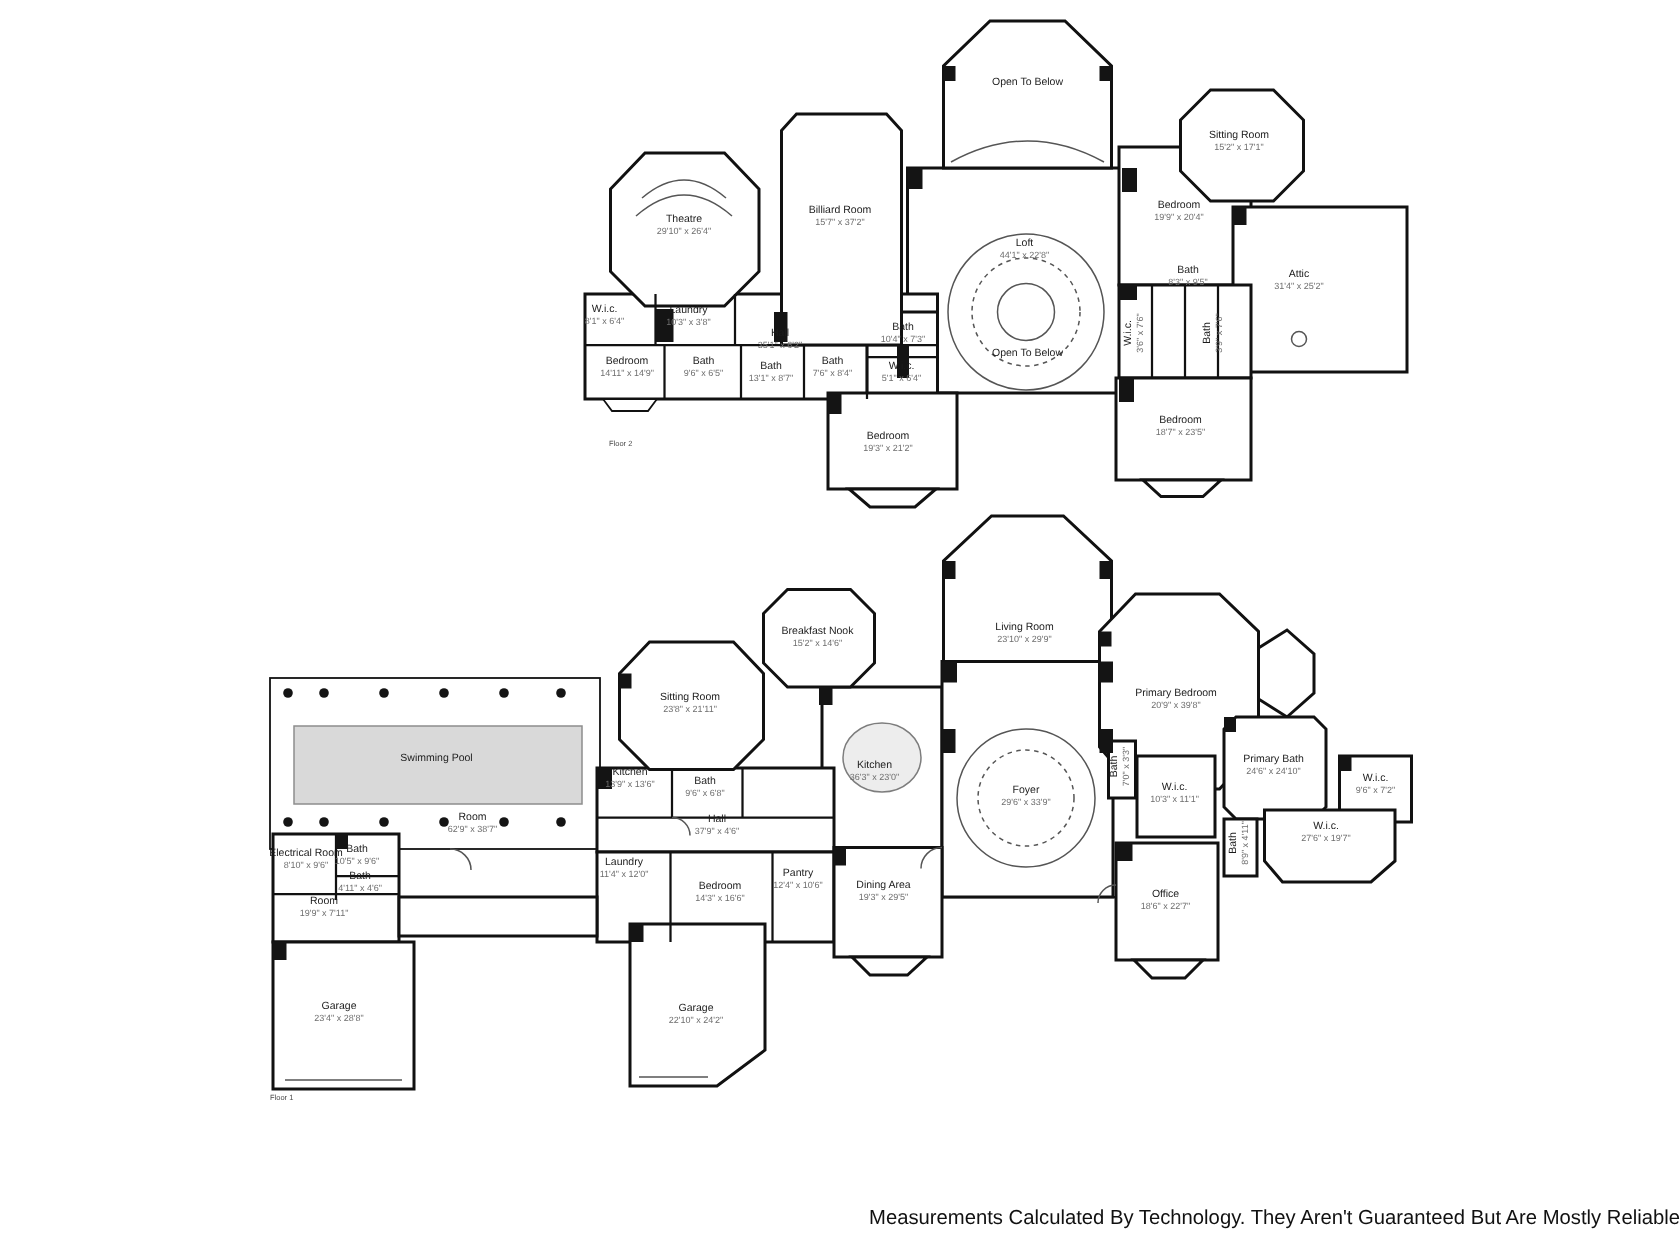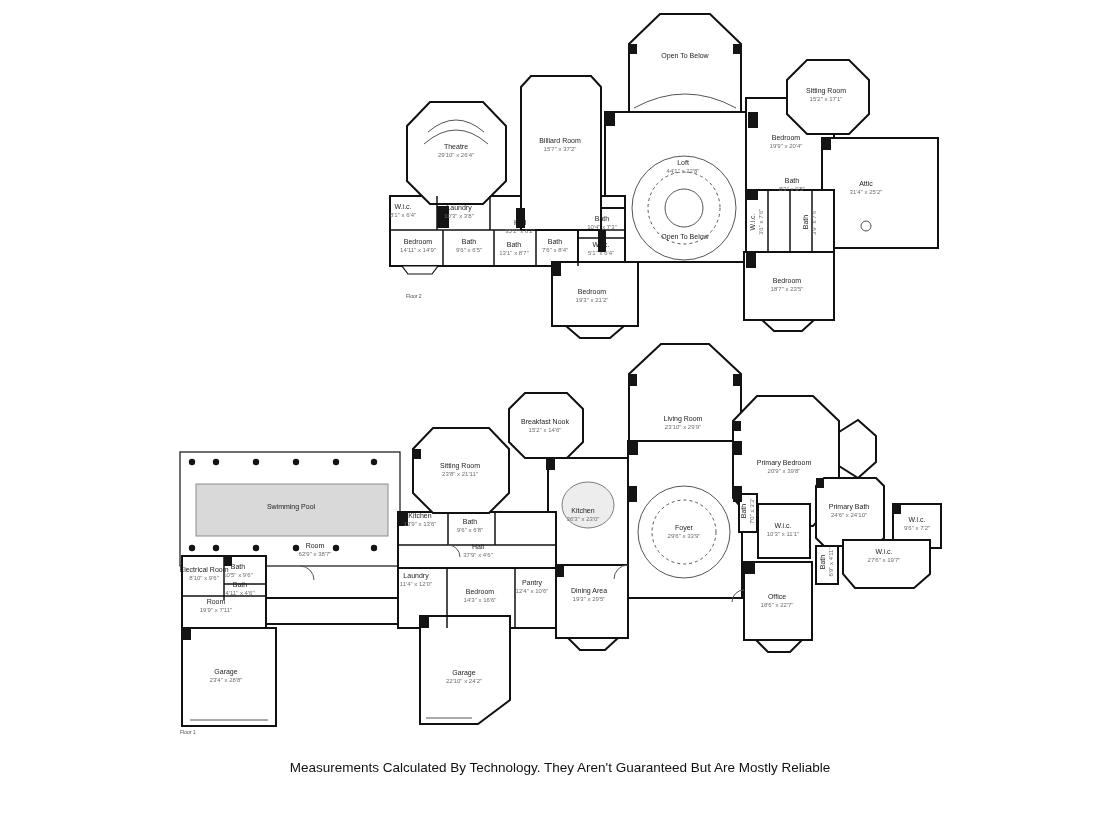--- a/index.html
+++ b/index.html
@@ -34,23 +34,23 @@
   .room-name { font-size: 7px; color: #1c1c1c; }
   .room-dims { font-size: 6px; color: #6e6e6e; }
 
   .floor-tag {
     position: absolute;
     font-size: 5px;
     color: #4a4a4a;
   }
   #disclaimer {
     position: absolute;
-    left: 0; top: 760px;
+    left: 0; top: 804px;
     width: 100%;
-    text-align: center;
+    text-align: right;
     font-size: 13.5px;
     color: #111111;
   }
 </style>
 </head>
 <body>
 
 <div id="page">
 
   <svg id="plan-svg" width="1120" height="840" viewBox="0 0 1120 840">

